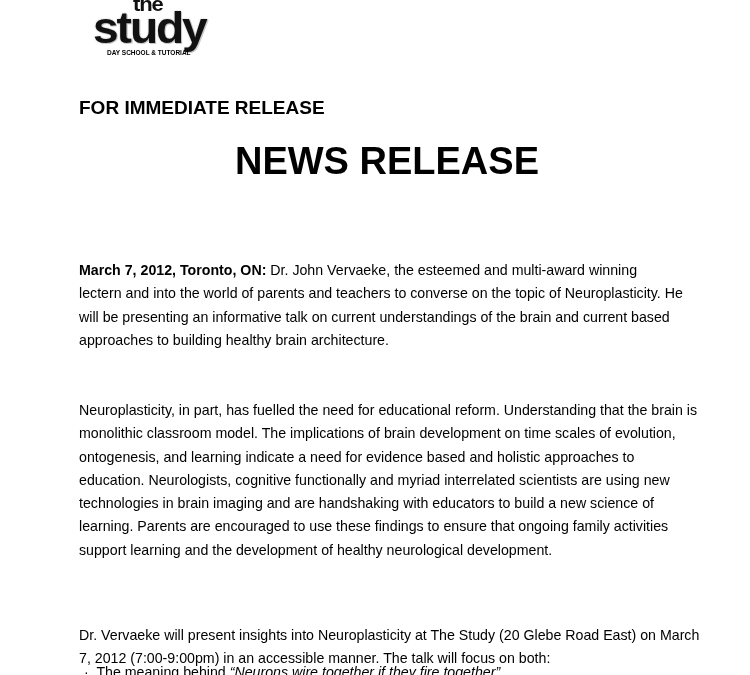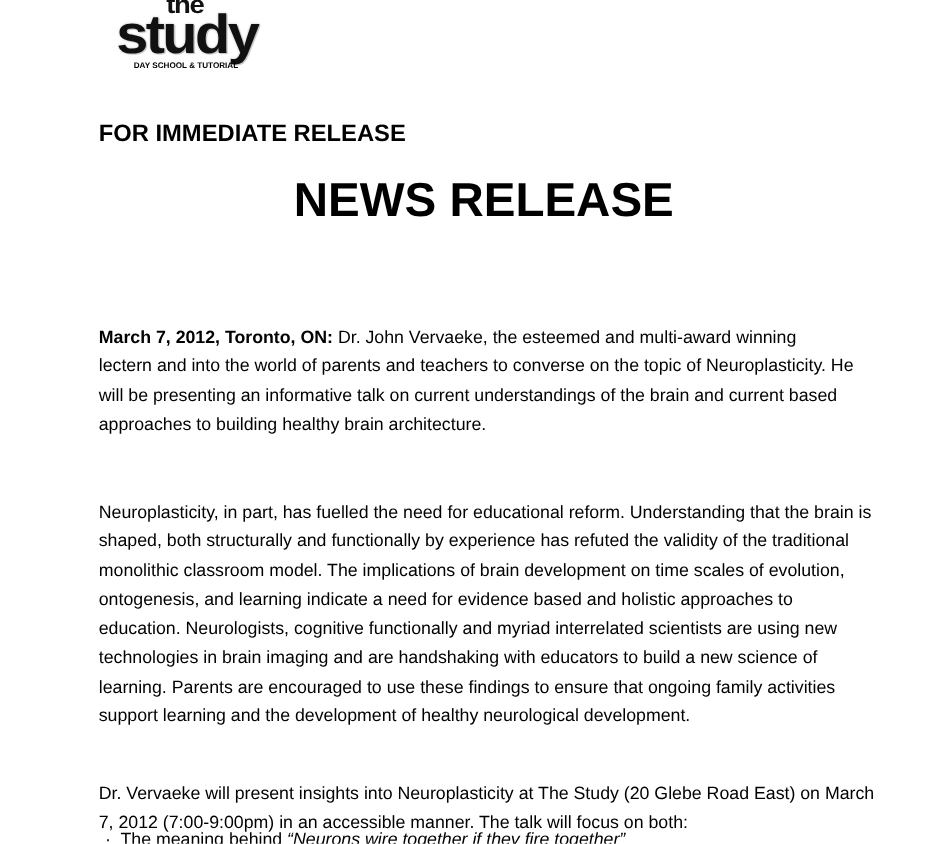--- a/index.html
+++ b/index.html
@@ -35,21 +35,20 @@
 
 <div class="para p1">
   <span class="line"><b>March 7, 2012, Toronto, ON:</b><span> Dr. John Vervaeke, the esteemed and multi-award winning</span></span>
   <span class="line">lectern and into the world of parents and teachers to converse on the topic of Neuroplasticity.  He</span>
   <span class="line">will be presenting an informative talk on current understandings of the brain and current based</span>
   <span class="line">approaches to building healthy brain architecture.</span>
 </div>
 
 <div class="para p2">
   <span class="line">Neuroplasticity, in part, has fuelled the need for educational reform.  Understanding that the brain is</span>
-  <span class="line">shaped, both structurally and functionally by experience has refuted the validity of the traditional</span>
   <span class="line">monolithic classroom model.  The implications of brain development on time scales of evolution,</span>
   <span class="line">ontogenesis, and learning indicate a need for evidence based and holistic approaches to</span>
   <span class="line">education.  Neurologists, cognitive functionally and myriad interrelated scientists are using new</span>
   <span class="line">technologies in brain imaging and are handshaking with educators to build a new science of</span>
   <span class="line">learning.  Parents are encouraged to use these findings to ensure that ongoing family activities</span>
   <span class="line">support learning and the development of healthy neurological development.</span>
 </div>
 
 <div class="para p3">
   <span class="line">Dr. Vervaeke will present insights into Neuroplasticity at The Study (20 Glebe Road East) on March</span>

